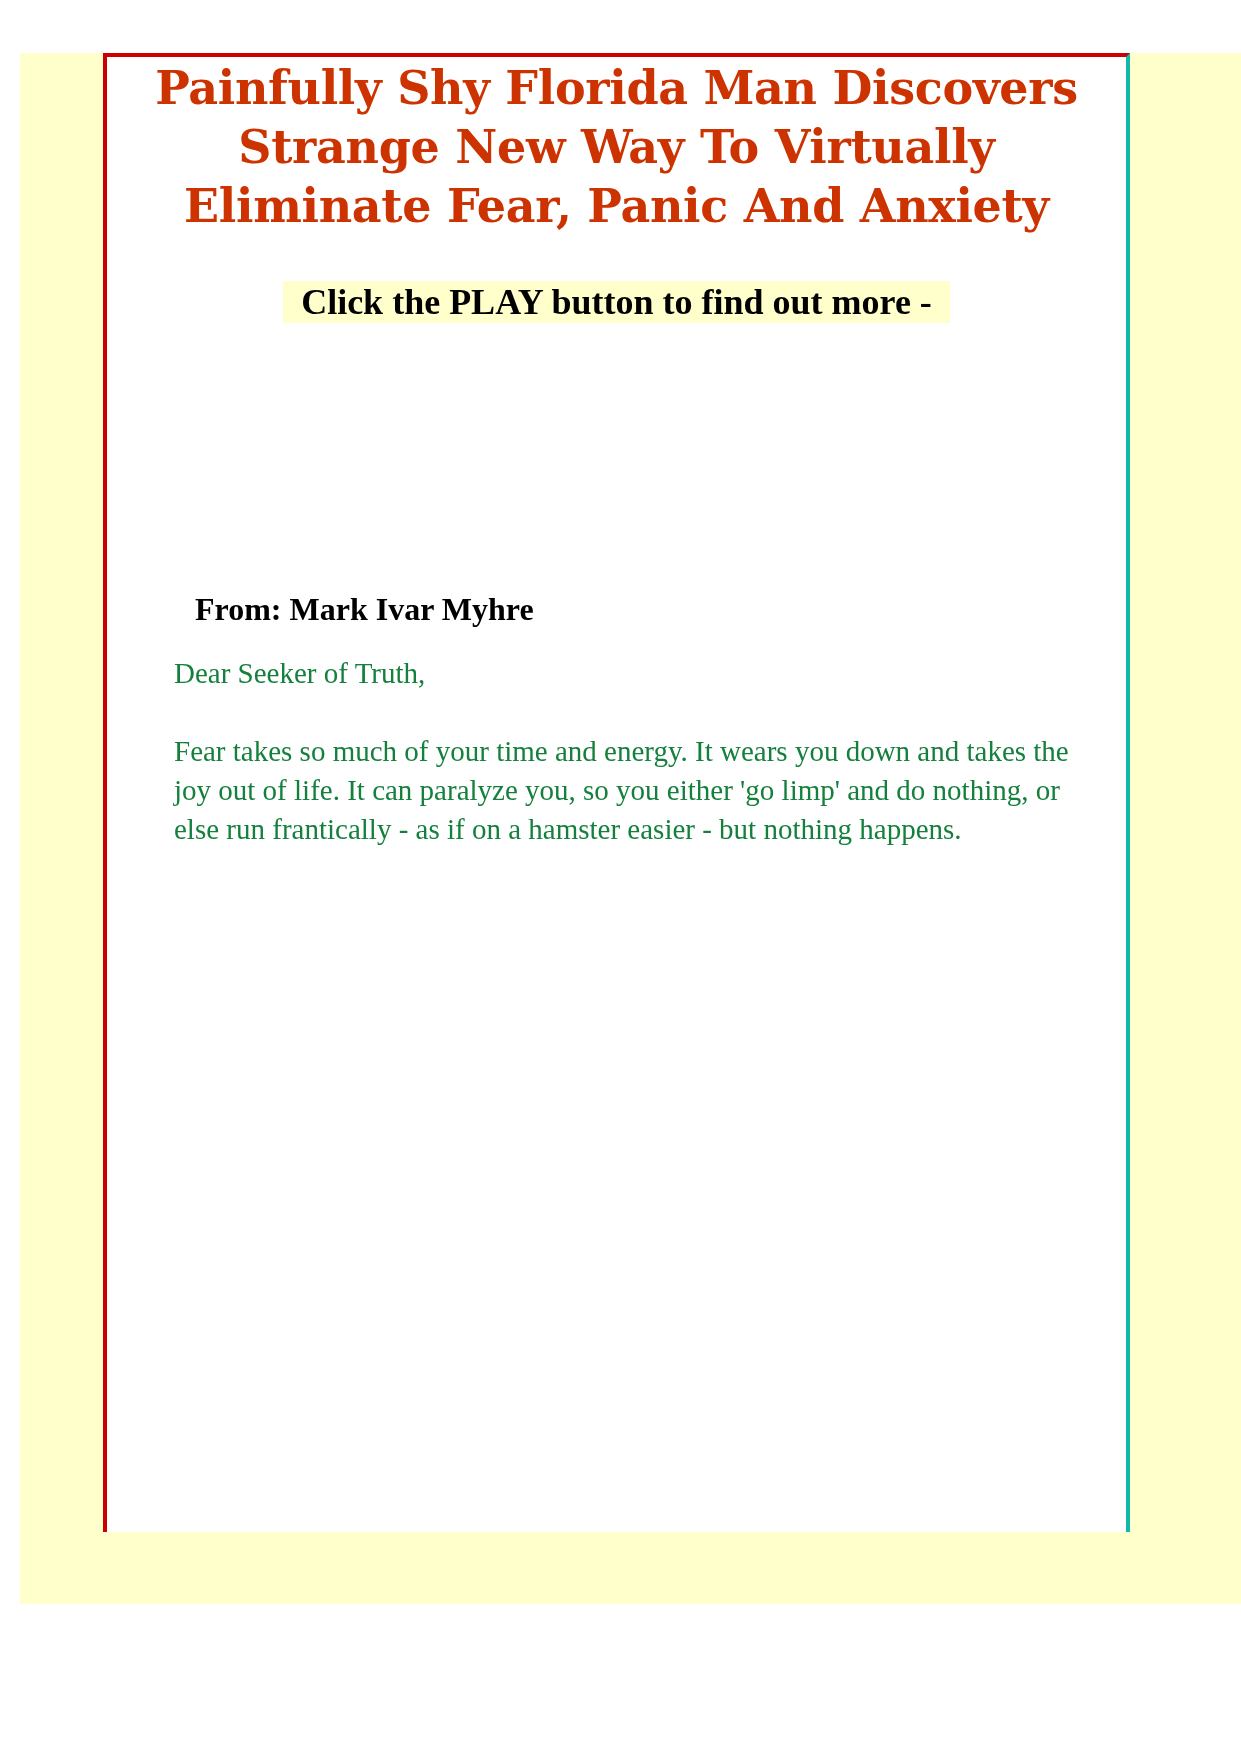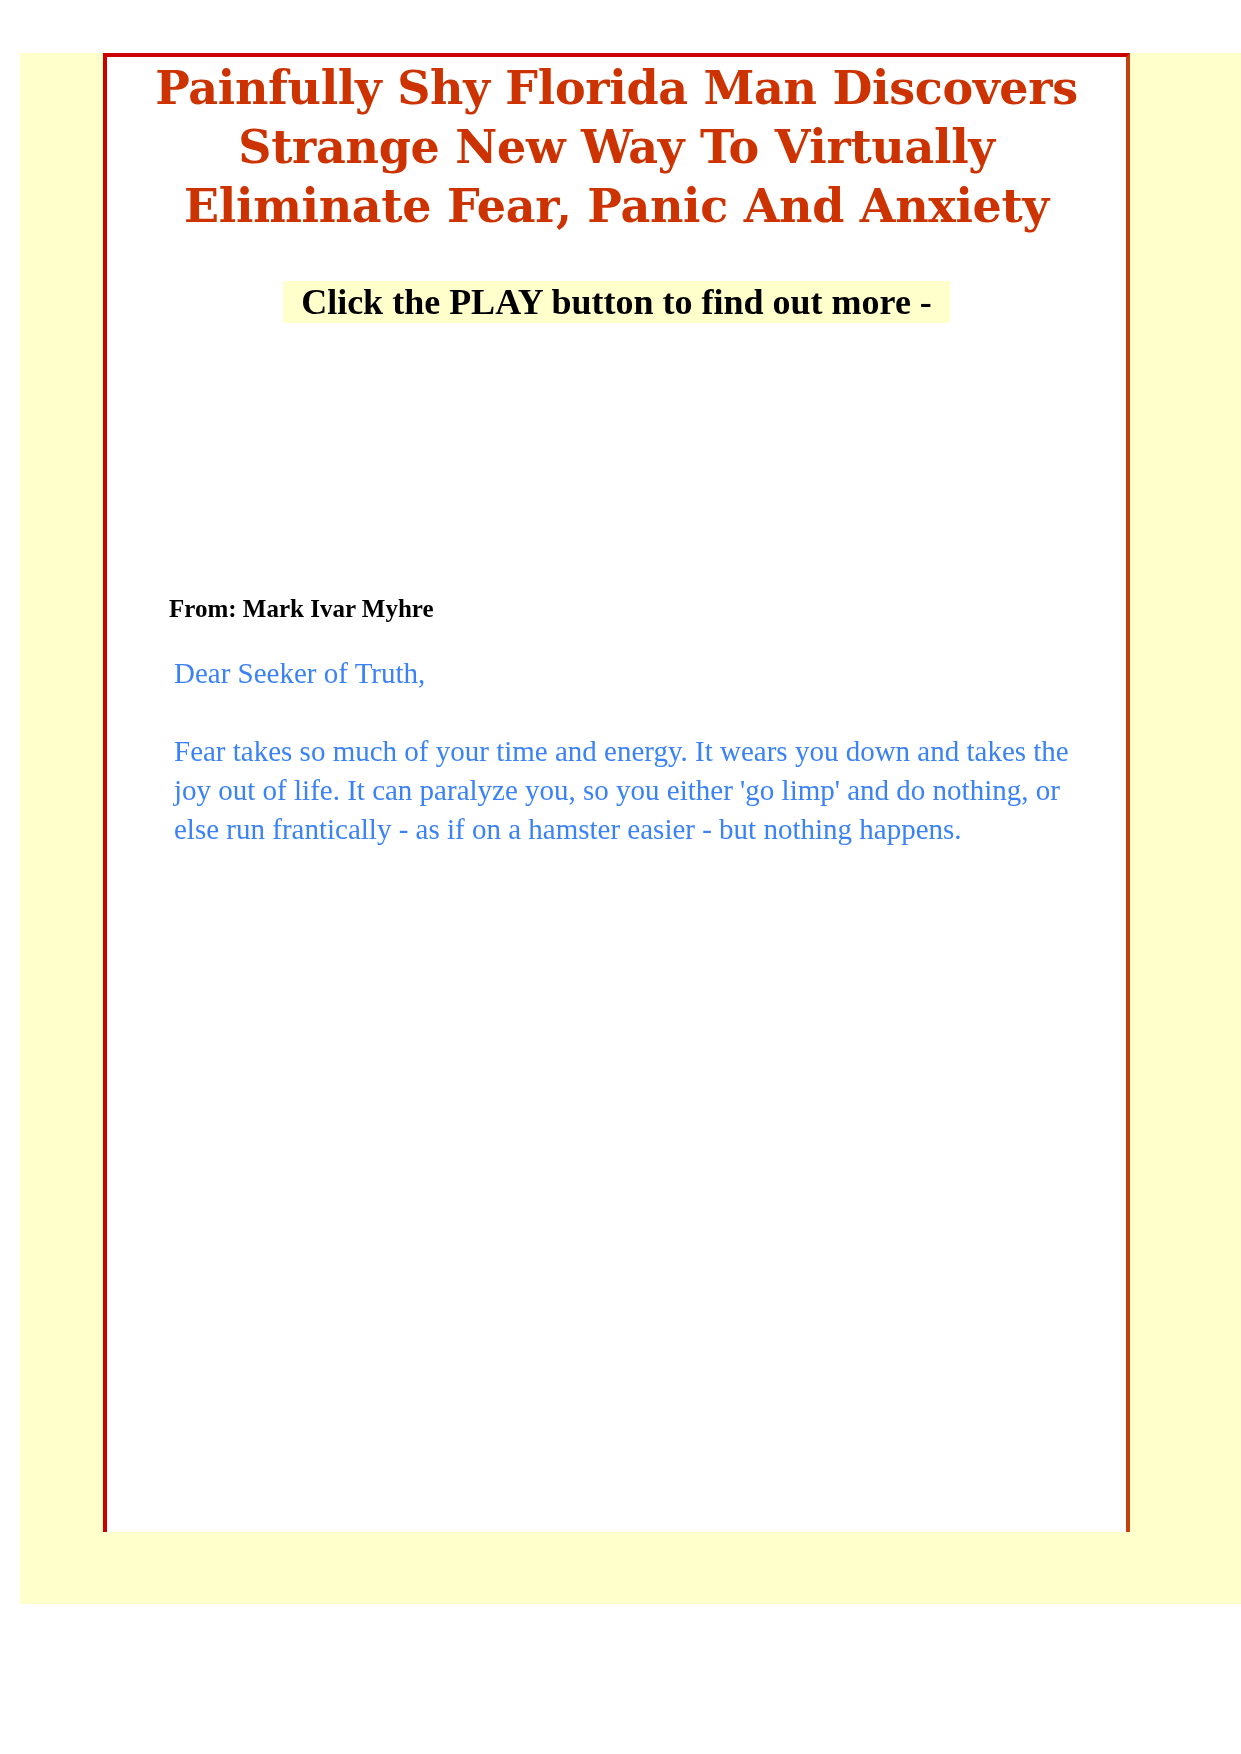--- a/index.html
+++ b/index.html
@@ -23,21 +23,21 @@
     }
     .content-box {
       position: absolute;
       left: 103px;
       top: 53px;
       width: 1027px;
       height: 1479px;
       background: #ffffff;
       border-top: 4px solid #cc0000;
       border-left: 4px solid #cc0000;
-      border-right: 4px solid #c2410c;
+      border-right: 4px solid #14b8a6;
       box-sizing: border-box;
     }
     .headline {
       position: absolute;
       left: 0;
       top: 2px;
       width: 100%;
       text-align: center;
       font-family: "DejaVu Serif", serif;
       font-weight: bold;
@@ -66,38 +66,38 @@
     }
     .video-area {
       position: absolute;
       left: 60px;
       top: 290px;
       width: 900px;
       height: 240px;
     }
     .from-line {
       position: absolute;
-      left: 62px;
+      left: 88px;
       top: 537px;
       font-family: "Liberation Serif", serif;
       font-weight: bold;
-      font-size: 25px;
+      font-size: 32px;
       line-height: 30px;
       color: #000000;
       margin: 0;
     }
     .letter {
       position: absolute;
       left: 67px;
       top: 597px;
       width: 900px;
       font-family: "Liberation Serif", serif;
       font-size: 29px;
       line-height: 39px;
-      color: #3b82f6;
+      color: #15803d;
     }
     .letter p {
       margin: 0 0 39px 0;
     }
     .letter b {
       font-weight: bold;
     }
   </style>
 </head>
 <body>

